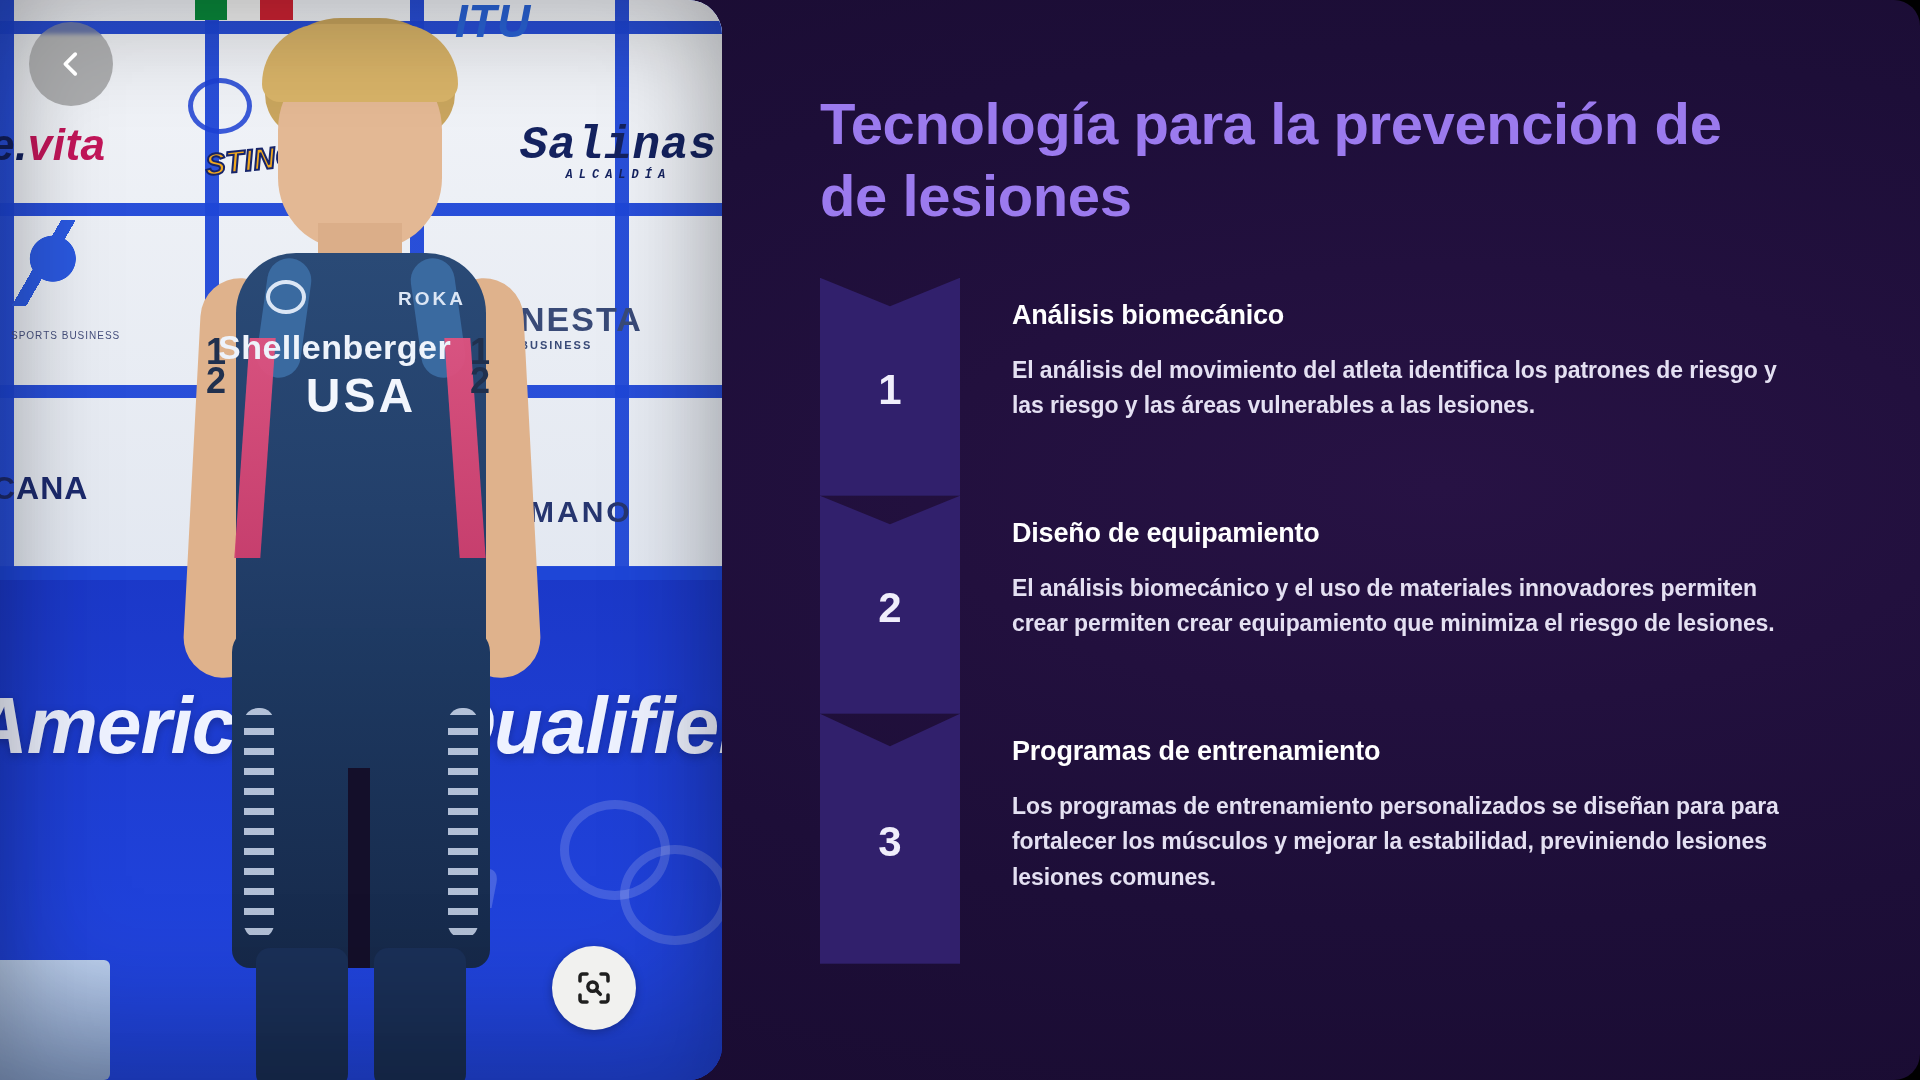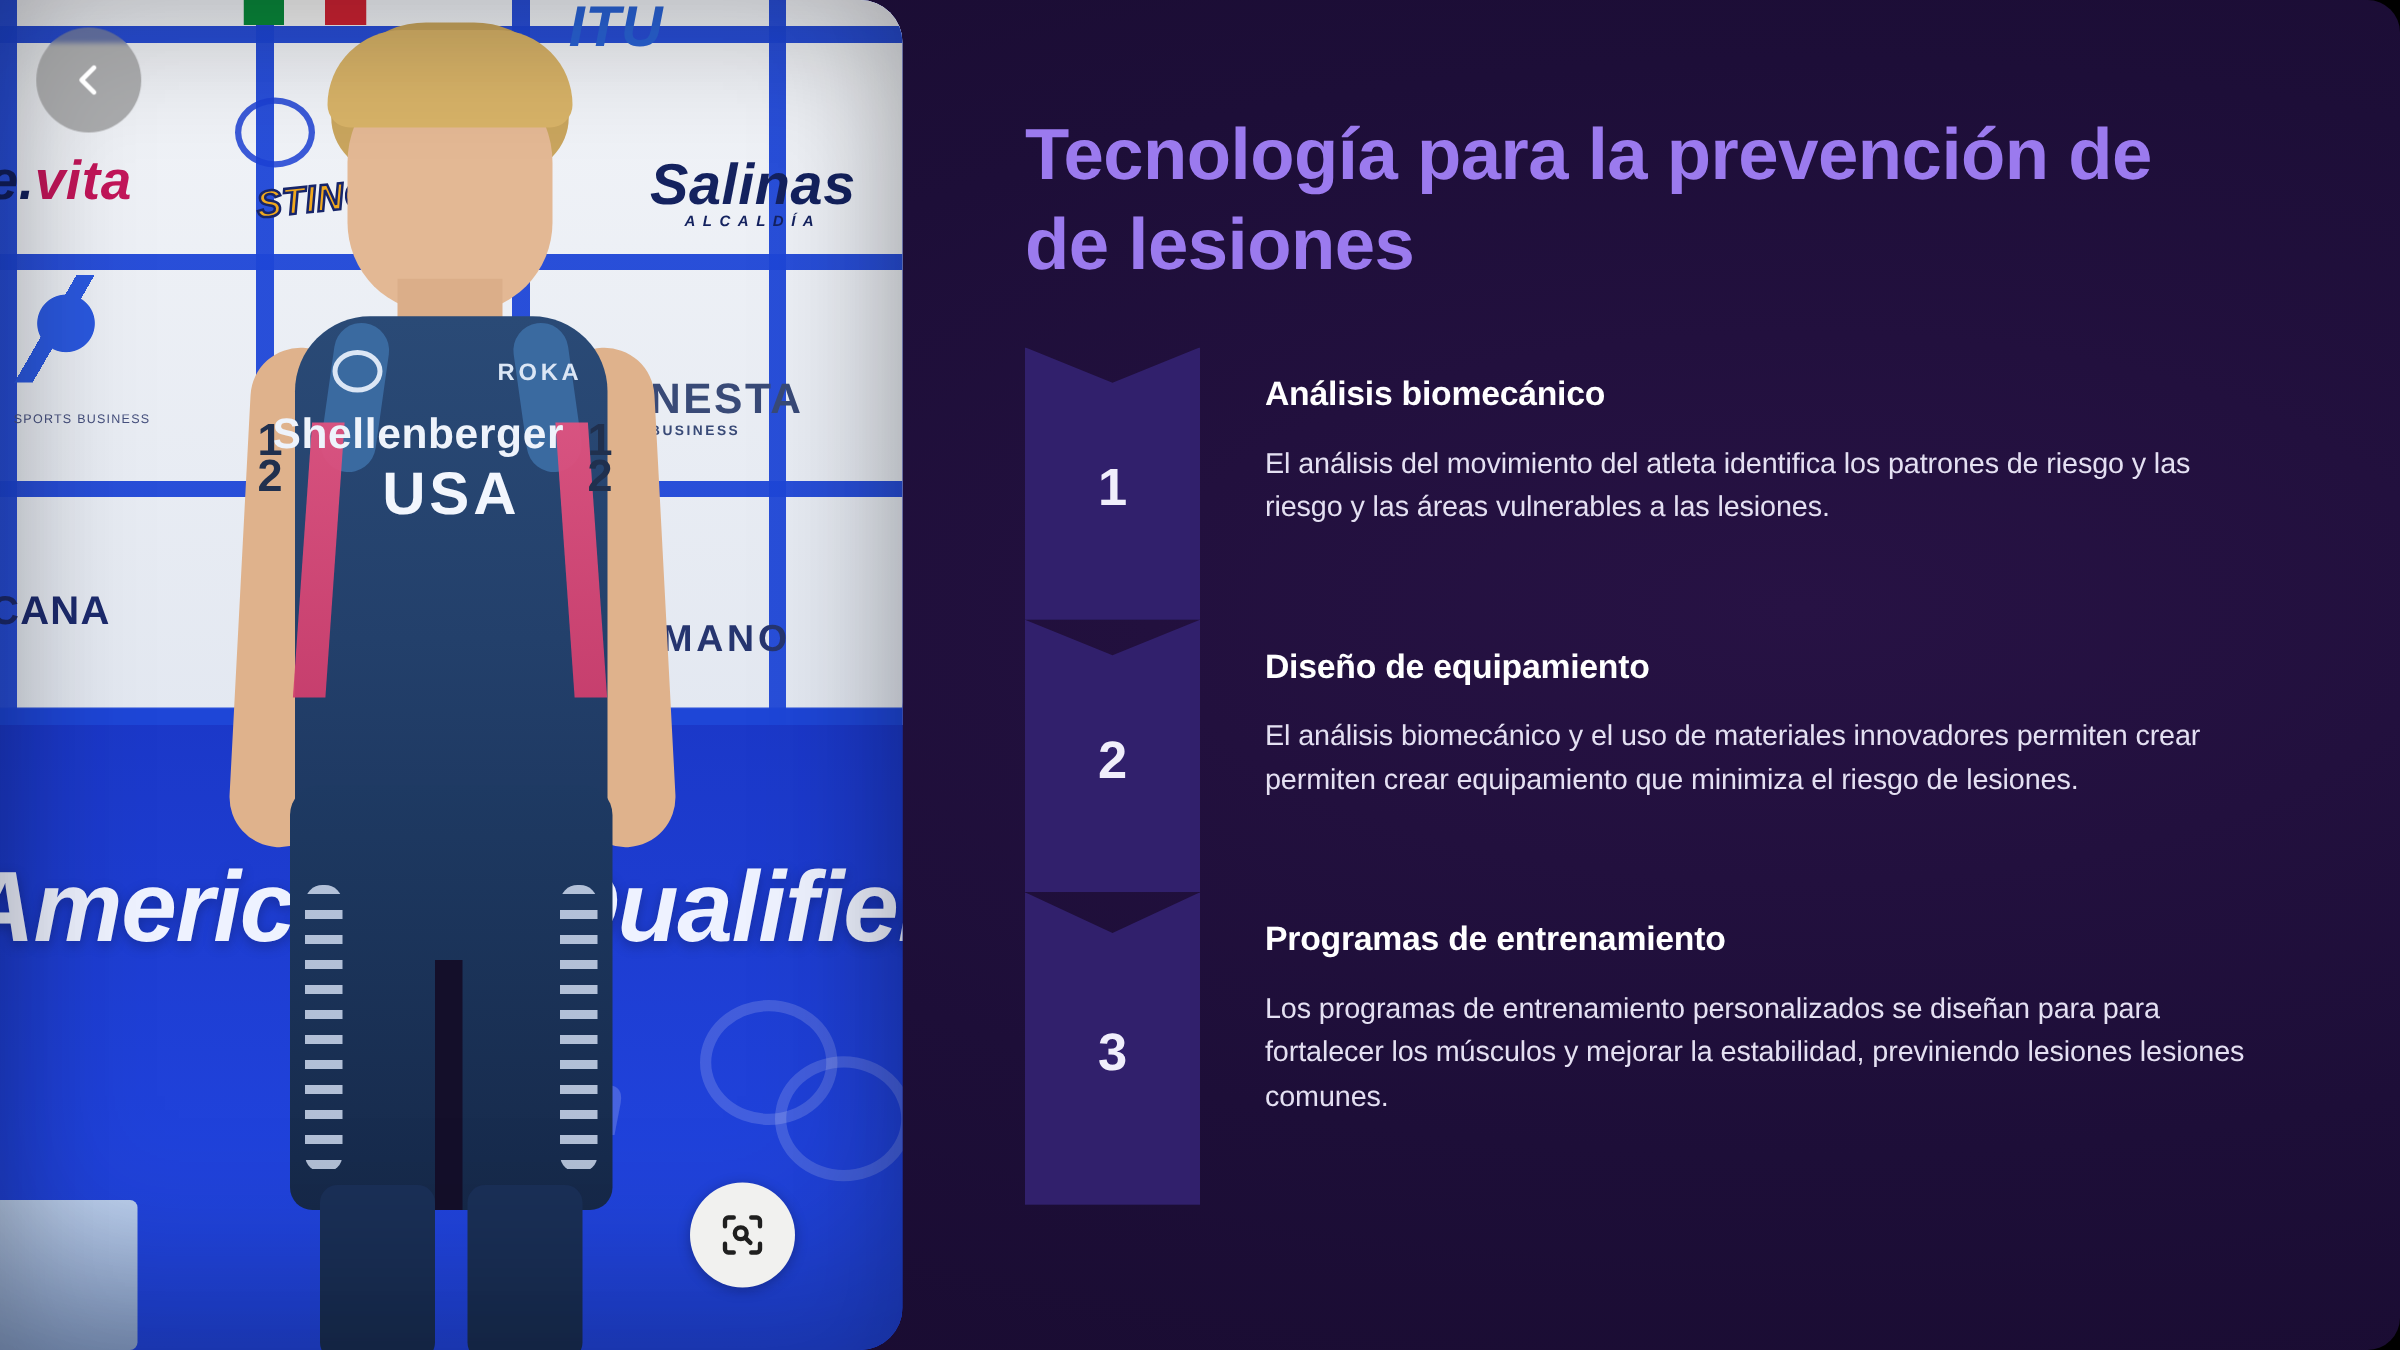--- a/index.html
+++ b/index.html
@@ -39,21 +39,21 @@
     background:
       repeating-linear-gradient(90deg, rgba(30,70,215,.95) 0 14px, rgba(0,0,0,0) 14px 205px),
       repeating-linear-gradient(0deg, rgba(30,70,215,.95) 0 13px, rgba(0,0,0,0) 13px 182px),
       linear-gradient(#f2f4f8, #e3e8f1);
   }
   .board:after{
     content:""; position:absolute; left:0; right:0; bottom:0; height:14px; background:rgba(30,70,215,.95);
   }
   
   .sponsor { position: absolute; color:#12205e; font-weight: 800; letter-spacing:.5px; white-space:nowrap; }
-  .s-salinas { left: 520px; top: 120px; font-size: 46px; font-style: italic; color:#14225f; }
+  .s-salinas { left: 520px; top: 120px; font-size: 46px; font-style: italic; color:#14225f;font-family:Liberation Mono, monospace; }
   .s-salinas small { display:block; font-size:12px; letter-spacing:6px; font-weight:600; text-align:center; margin-top:-4px;}
   .s-vita { left: -10px; top: 120px; font-size: 44px; font-weight:900; color:#c3165a; font-style:italic;}
   .s-vita i { color:#12205e; font-style: italic; }
   .s-sting { left: 205px; top: 140px; font-size: 30px; font-weight: 900; color:#f0a81e; font-style: italic; transform: rotate(-6deg);
              -webkit-text-stroke: 2px #16246a; }
   .s-nesta { left: 520px; top: 300px; font-size: 34px; letter-spacing:2px; color:#394a77; font-weight:700;}
   .s-nesta small{ display:block; font-size:11px; letter-spacing:2px; }
   .s-cana { left: -8px; top: 470px; font-size: 32px; font-weight:900; color:#1d2b6e; letter-spacing:1px;}
   .s-shimano { left: 470px; top: 495px; font-size: 30px; letter-spacing:3px; color:#26356f; font-weight:600;}
   .s-itu { left: 455px; top: -6px; font-size: 46px; font-weight:900; color:#2a64d8; font-style:italic;}
@@ -194,21 +194,21 @@
   .step-head {
     color: #ffffff;
     font-size: 27px;
     font-weight: 700;
     letter-spacing: -.2px;
     margin-bottom: 22px;
   }
   .step-text {
     color: #e4e0f2;
     font-size: 23px;
-    font-weight: 400;
+    font-weight: 700;
     line-height: 1.55;
     letter-spacing: -.1px;
   }
 </style>
 </head>
 <body>
 
 <div id="app">
 
   <div class="photo-panel">

